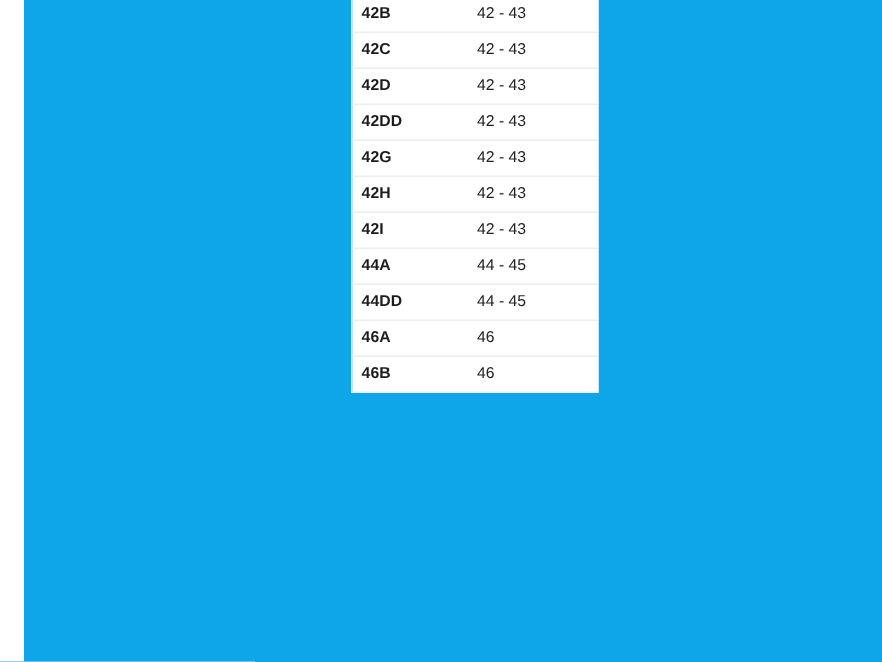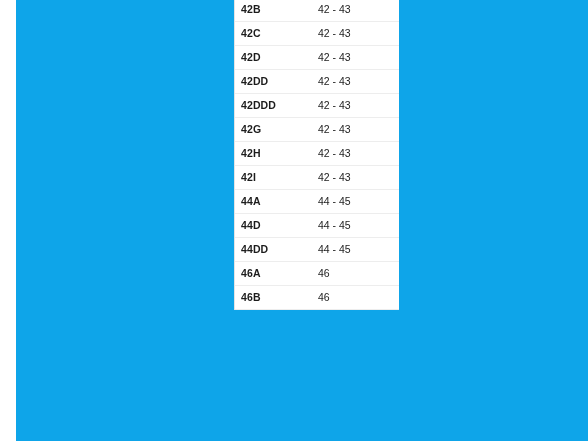--- a/index.html
+++ b/index.html
@@ -91,41 +91,33 @@
           </tr>
           <tr>
             <td class="col-size">42D</td>
             <td class="col-range">42 - 43</td>
           </tr>
           <tr>
             <td class="col-size">42DD</td>
             <td class="col-range">42 - 43</td>
           </tr>
           <tr>
-            <td class="col-size">42DDD</td>
-            <td class="col-range">42 - 43</td>
-          </tr>
-          <tr>
             <td class="col-size">42G</td>
             <td class="col-range">42 - 43</td>
           </tr>
           <tr>
             <td class="col-size">42H</td>
             <td class="col-range">42 - 43</td>
           </tr>
           <tr>
             <td class="col-size">42I</td>
             <td class="col-range">42 - 43</td>
           </tr>
           <tr>
             <td class="col-size">44A</td>
-            <td class="col-range">44 - 45</td>
-          </tr>
-          <tr>
-            <td class="col-size">44D</td>
             <td class="col-range">44 - 45</td>
           </tr>
           <tr>
             <td class="col-size">44DD</td>
             <td class="col-range">44 - 45</td>
           </tr>
           <tr>
             <td class="col-size">46A</td>
             <td class="col-range">46</td>
           </tr>

